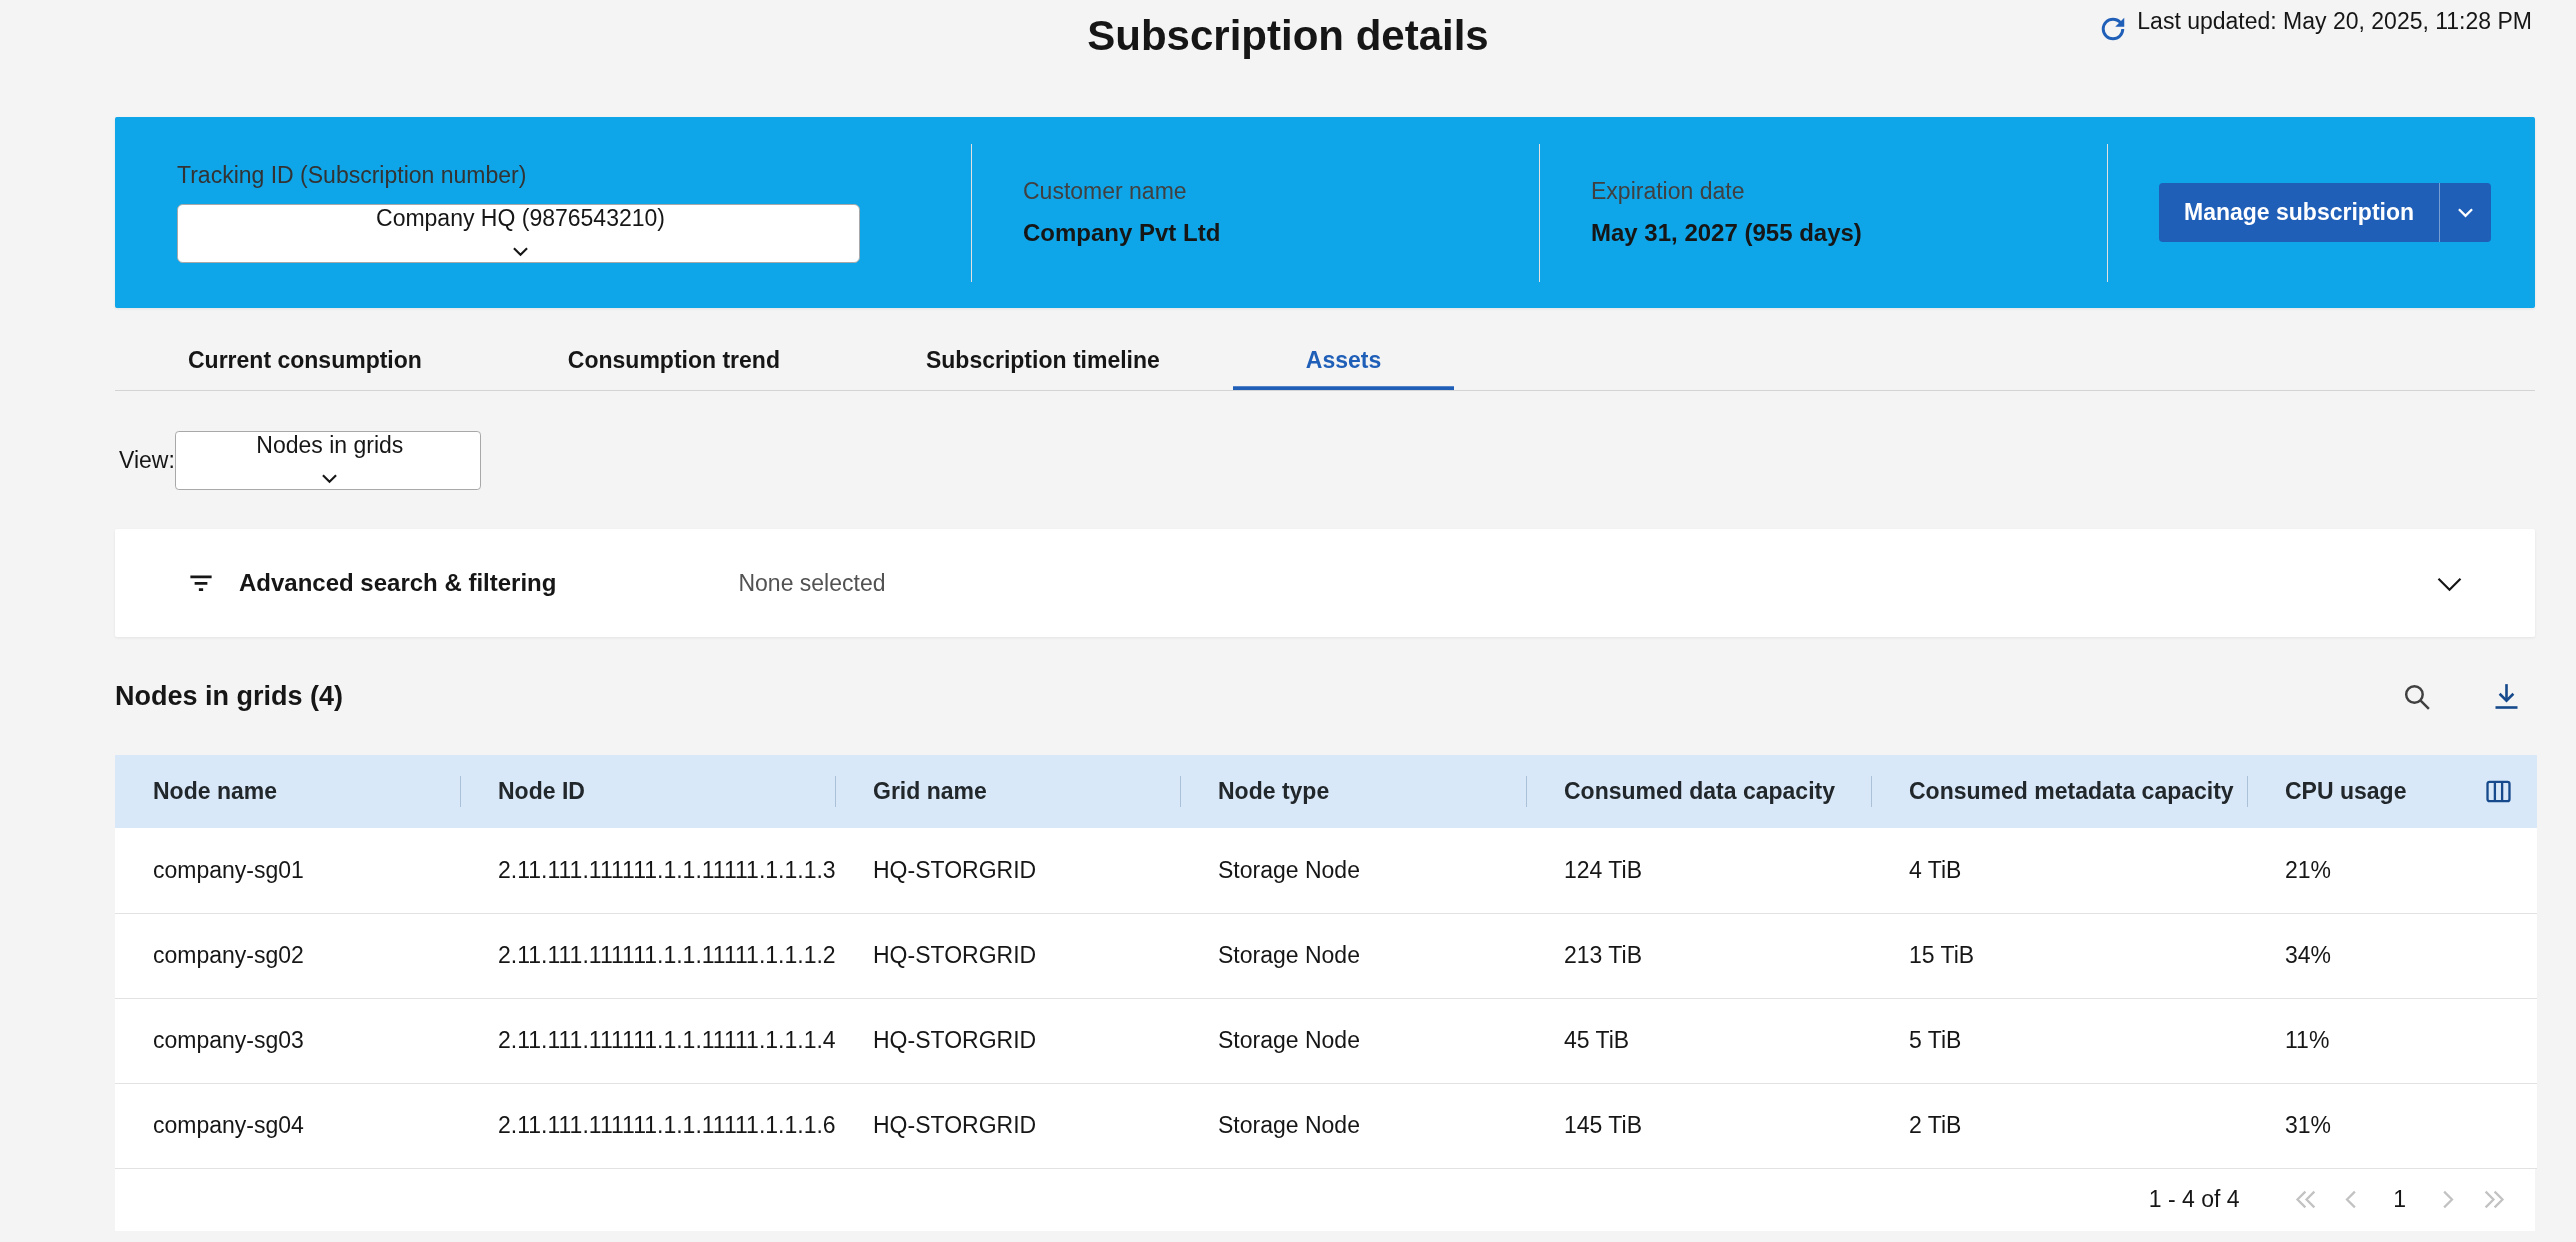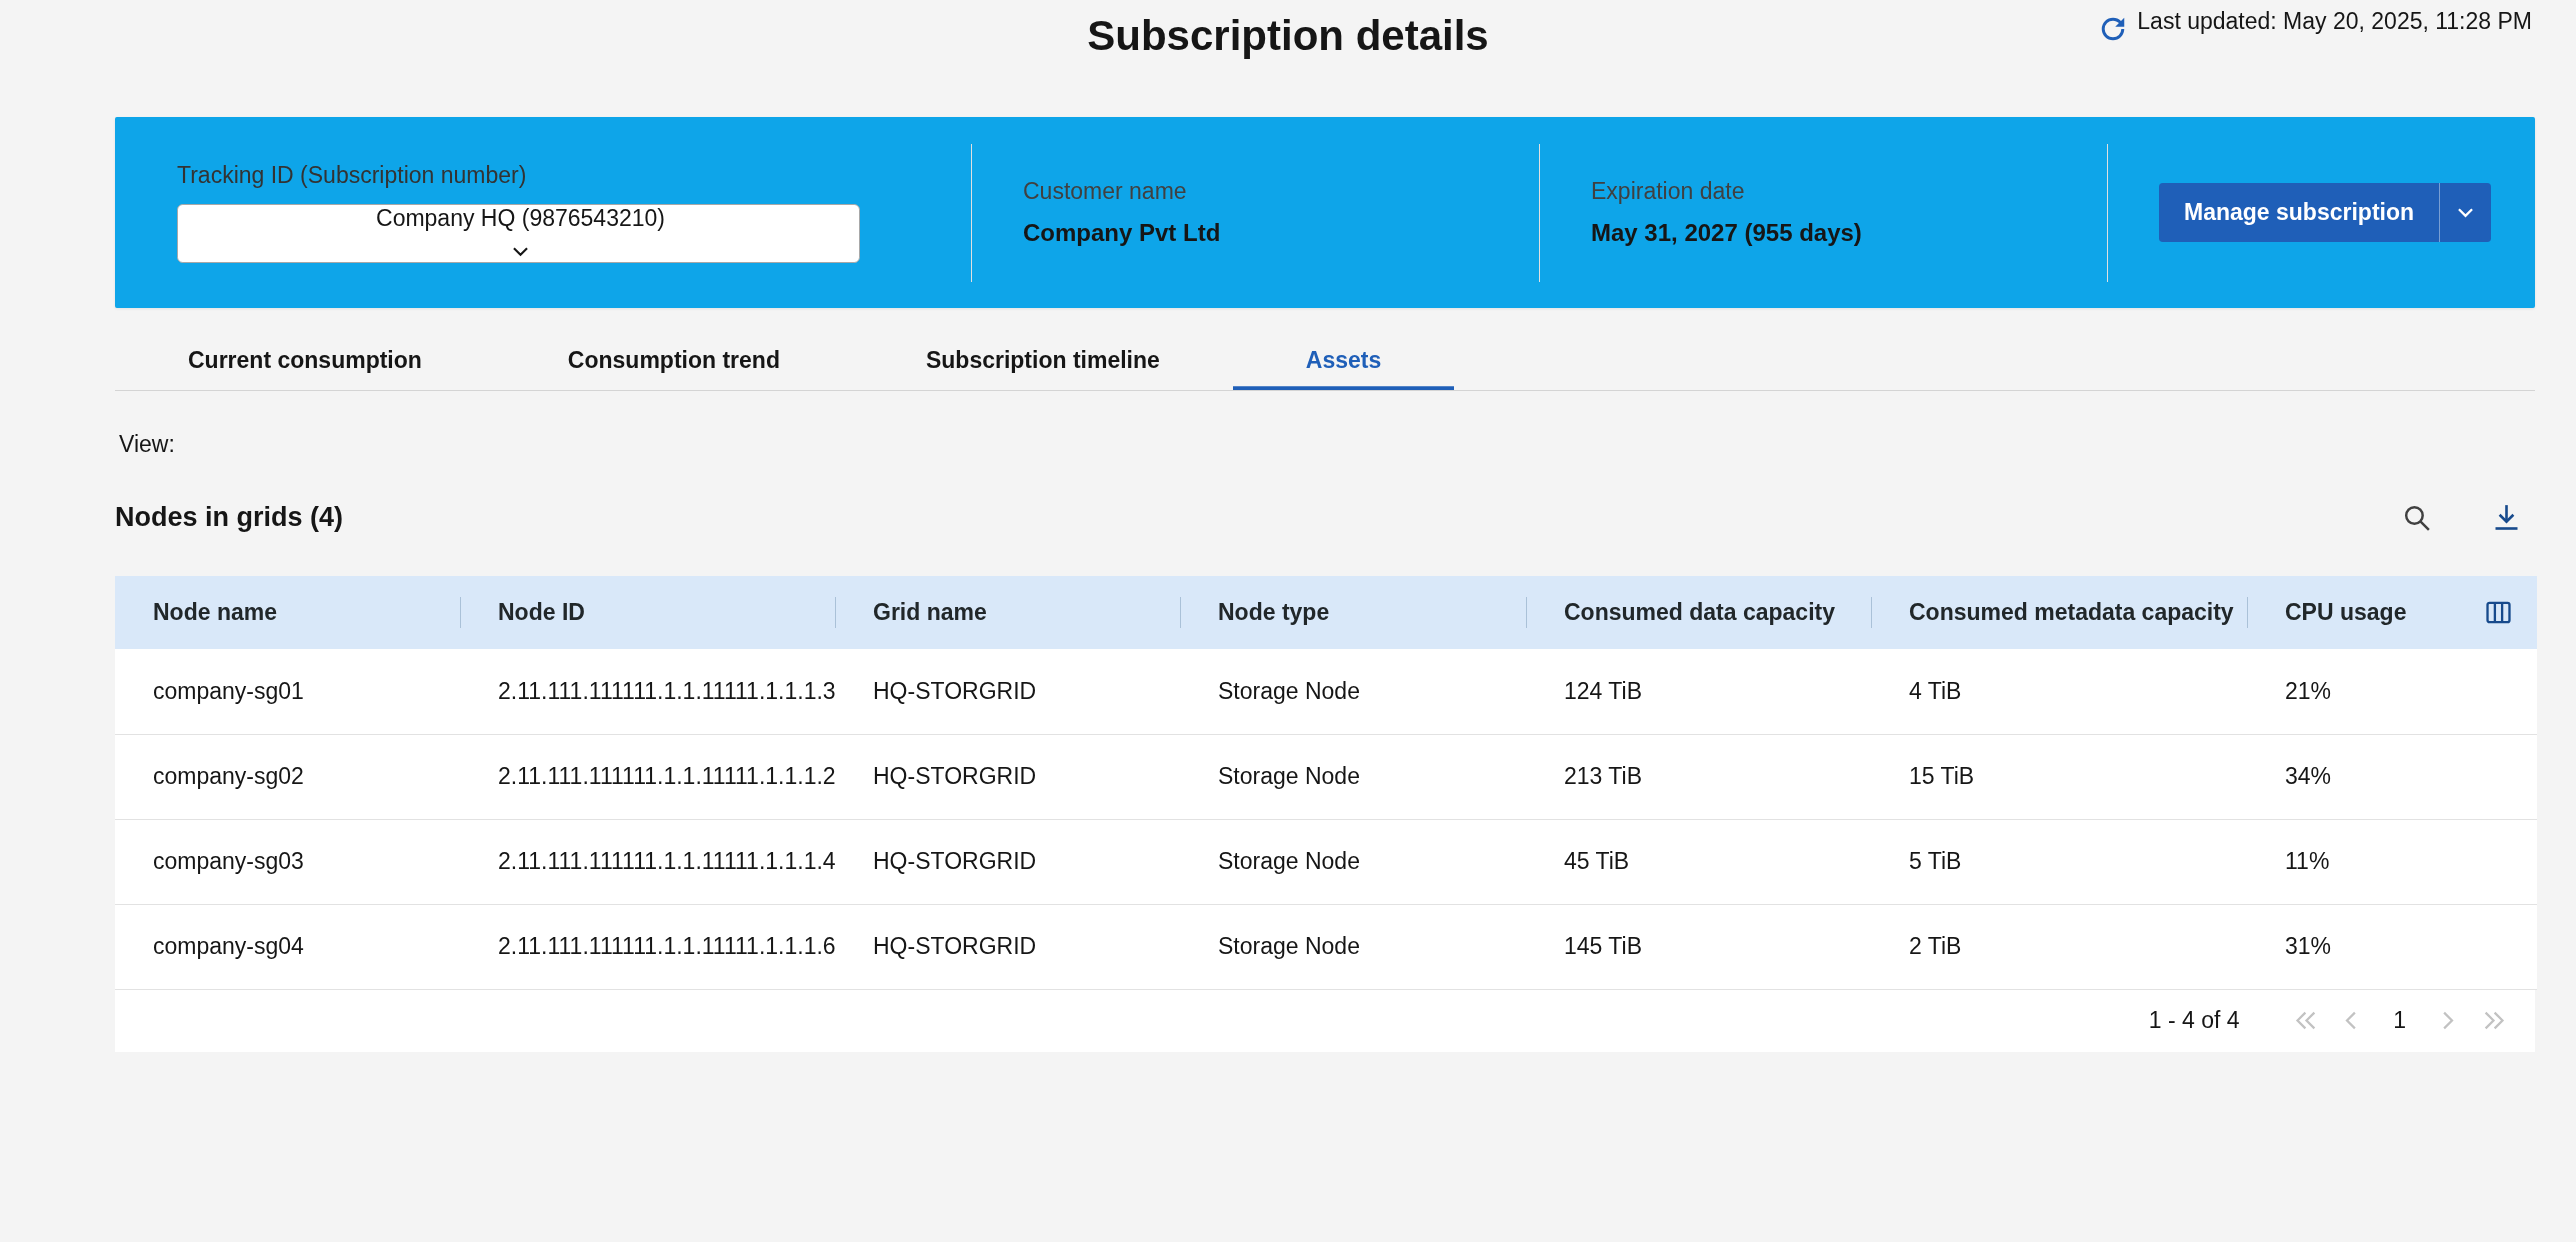--- a/index.html
+++ b/index.html
@@ -144,22 +144,42 @@
 
   <nav class="tabs">
       <button class="tab">Current consumption</button>
       <button class="tab">Consumption trend</button>
       <button class="tab">Subscription timeline</button>
       <button class="tab active">Assets</button>
     </nav>
 
   <div class="view-row">
     <span class="view-label">View:</span>
+    <div class="select view-select">
+      <span class="sel-text">Nodes in grids</span>
+      <svg viewBox="0 0 16 16" width="21" height="21">
+        <path d="M3 5.5l5 5 5-5" fill="none" stroke="#161616" stroke-width="1.6"></path>
+      </svg>
+    </div>
   </div>
 
+  <section class="filter-card">
+    <span class="filter-icon">
+      <svg viewBox="0 0 32 32" width="34" height="34" fill="#161616">
+        <path d="M6 9h20v2.6H6zM10 15h12v2.6H10zM14 21h4v2.6h-4z"></path>
+      </svg>
+    </span>
+    <span class="filter-label">Advanced search &amp; filtering</span>
+    <span class="filter-status">None selected</span>
+    <span class="panel-chevron">
+      <svg viewBox="0 0 24 24" width="33" height="33">
+        <path d="M4 8.5l8 8 8-8" fill="none" stroke="#161616" stroke-width="1.6"></path>
+      </svg>
+    </span>
+  </section>
 
   <div class="table-head-row">
     <h2 class="table-title">Nodes in grids (4)</h2>
     <div class="table-actions">
       <button class="icon-btn">
         <svg viewBox="0 0 24 24" width="33" height="33">
           <circle cx="10.5" cy="10.5" r="6" fill="none" stroke="#404040" stroke-width="1.8"></circle>
           <line x1="15" y1="15" x2="21" y2="21" stroke="#404040" stroke-width="1.8"></line>
         </svg>
       </button>

